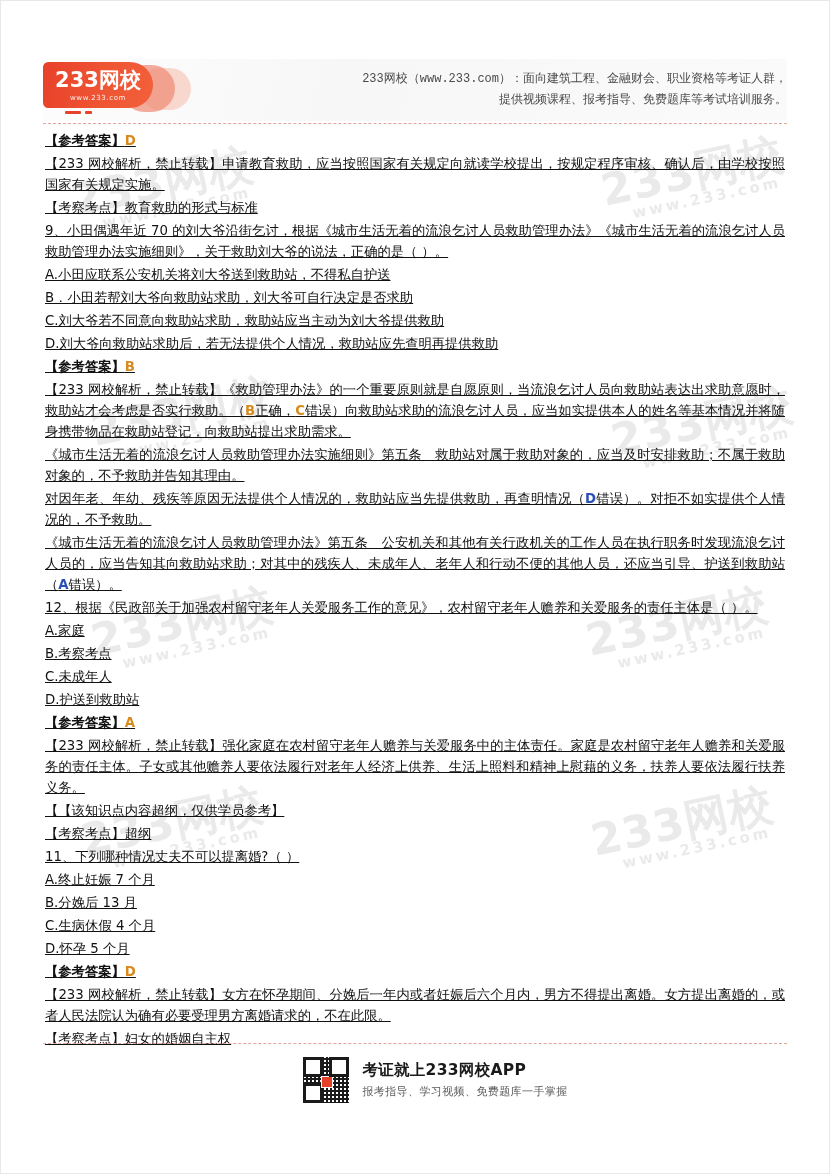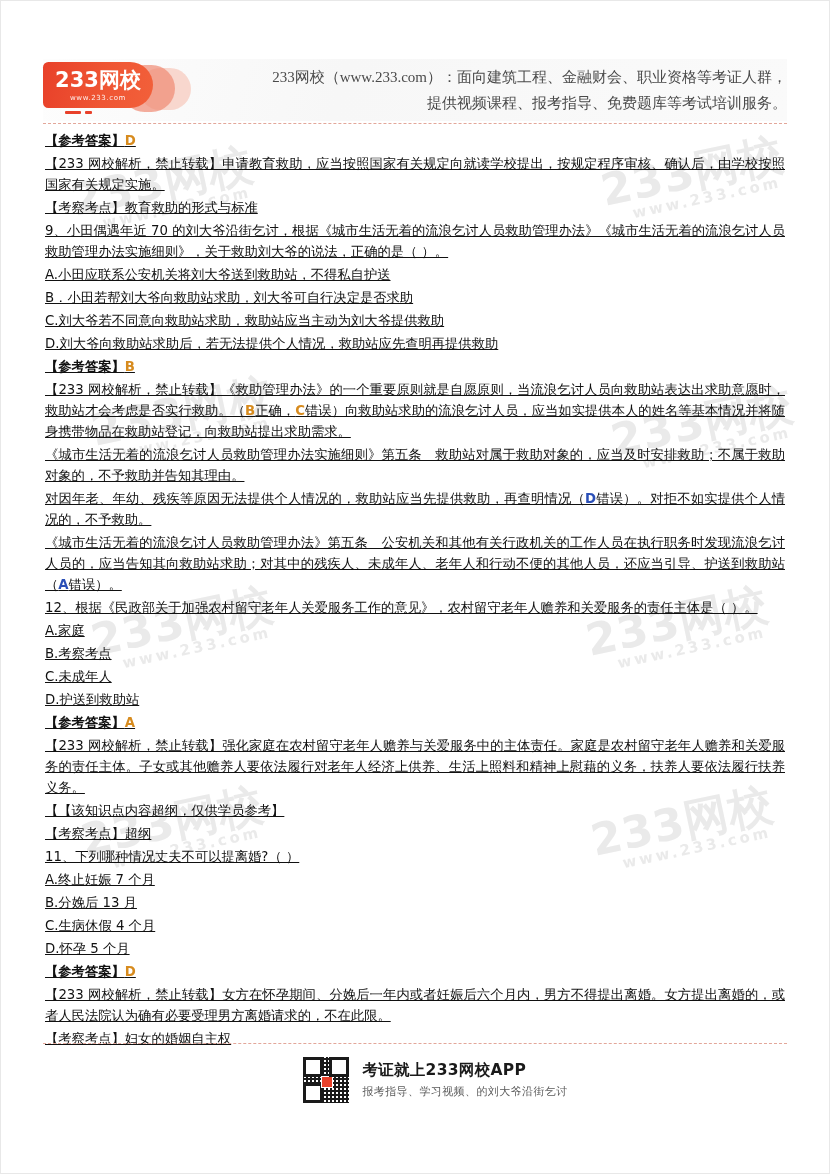--- a/index.html
+++ b/index.html
@@ -78,24 +78,24 @@
   }
   .logo-sub {
     font-size: 7px; letter-spacing: .6px; margin-top: 3px; opacity: .92;
   }
   .logo-bars { position: absolute; left: 22px; top: 49px; display:flex; gap:4px; }
   .logo-bars i { display:block; width: 16px; height: 3px; background:#e8412a; border-radius:1px; }
   .logo-bars i.short { width: 7px; }
 
   .hdr-text {
     text-align: right;
-    font-size: 15px;
+    font-size: 12px;
     color: #4a4a4a;
     line-height: 1.75;
-    font-family: Liberation Serif, serif;
+    font-family: Liberation Mono, monospace;
   }
 
   .hdr-rule {
     position: relative; z-index: 3;
     margin: 2px 42px 0 42px;
     border-bottom: 1px dashed #e3a79a;
     height: 0;
   }
 
   
@@ -278,17 +278,17 @@
   </div>
 
   <div class="footer-rule"></div>
   <div class="footer">
     <div class="qr">
       <div class="qr-bl"></div>
       <div class="qr-center"></div>
     </div>
     <div class="footer-texts">
       <div class="footer-title">考证就上233网校APP</div>
-      <div class="footer-sub">报考指导、学习视频、的刘大爷沿街乞讨</div>
+      <div class="footer-sub">报考指导、学习视频、免费题库一手掌握</div>
     </div>
   </div>
 
 </div>
 
 </body></html>

